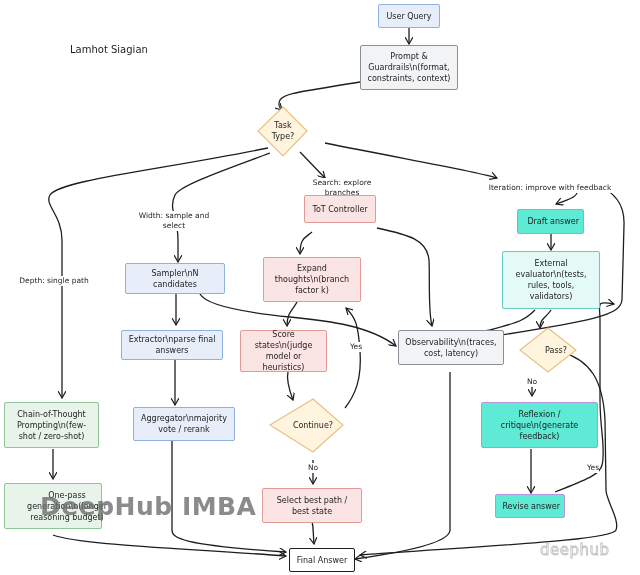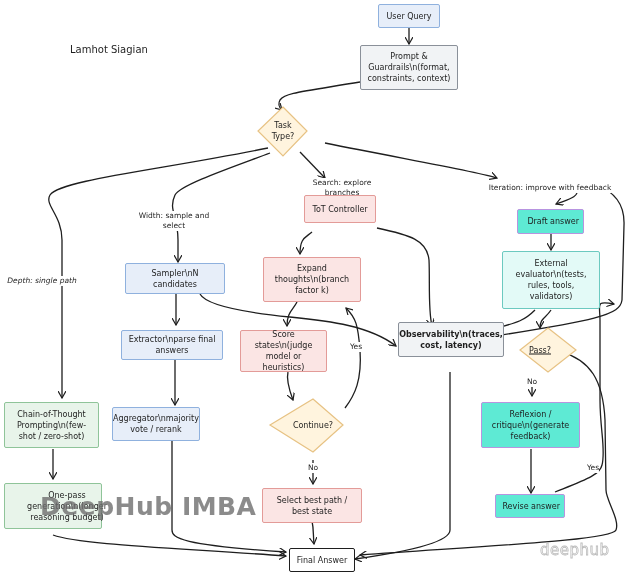--- a/index.html
+++ b/index.html
@@ -76,32 +76,32 @@
 
 <div class="node n-blue" style="left:378px;top:4px;width:62px;height:24px;">
     <span>User Query</span>
   </div>
 <div class="node n-gray" style="left:360px;top:45px;width:98px;height:45px;">
     <span>Prompt &amp; Guardrails\n(format, constraints, context)</span>
   </div>
 
 <div class="diamond-label" style="left:283px;top:131px;width:34px;white-space:normal;">Task Type?</div>
 
-<div class="edge-label" style="left:42px;top:281px;font-style:italic;">Depth: single path</div>
+<div class="edge-label" style="left:54px;top:281px;">Depth: single path</div>
 <div class="edge-label" style="left:174px;top:221px;width:80px;white-space:normal;">Width: sample and select</div>
 <div class="edge-label" style="left:342px;top:188px;width:70px;white-space:normal;">Search: explore branches</div>
 <div class="edge-label" style="left:550px;top:188px;">Iteration: improve with feedback</div>
 
 <div class="node n-blue" style="left:125px;top:263px;width:100px;height:31px;">
     <span>Sampler\nN candidates</span>
   </div>
 <div class="node n-blue" style="left:121px;top:330px;width:102px;height:30px;">
     <span>Extractor\nparse final answers</span>
   </div>
-<div class="node n-blue" style="left:112px;top:407px;width:88px;height:34px;">
+<div class="node n-blue" style="left:133px;top:407px;width:102px;height:34px;">
     <span>Aggregator\nmajority vote / rerank</span>
   </div>
 
 <div class="node n-red" style="left:304px;top:195px;width:72px;height:28px;">
     <span>ToT Controller</span>
   </div>
 <div class="node n-red" style="left:263px;top:257px;width:98px;height:45px;">
     <span>Expand thoughts\n(branch factor k)</span>
   </div>
 <div class="node n-red" style="left:240px;top:330px;width:87px;height:42px;">
@@ -113,31 +113,31 @@
 <div class="node n-red" style="left:262px;top:488px;width:100px;height:35px;">
     <span>Select best path / best state</span>
   </div>
 
 <div class="node n-purple" style="left:517px;top:209px;width:67px;height:25px;">
     <span>Draft answer</span>
   </div>
 <div class="node n-cyan" style="left:502px;top:251px;width:98px;height:58px;">
     <span>External evaluator\n(tests, rules, tools, validators)</span>
   </div>
-<div class="diamond-label" style="left:540px;top:350px;text-decoration:underline;">Pass?</div>
+<div class="diamond-label" style="left:556px;top:350px;">Pass?</div>
 <div class="edge-label" style="left:532px;top:382px;">No</div>
-<div class="node n-purple" style="left:481px;top:402px;width:99px;height:46px;">
+<div class="node n-purple" style="left:481px;top:402px;width:117px;height:46px;">
     <span>Reflexion / critique\n(generate feedback)</span>
   </div>
 <div class="edge-label" style="left:593px;top:468px;">Yes</div>
 <div class="node n-purple" style="left:495px;top:494px;width:70px;height:24px;">
     <span>Revise answer</span>
   </div>
 
-<div class="node n-gray" style="left:398px;top:322px;width:106px;height:35px;font-weight:bold;">
+<div class="node n-gray" style="left:398px;top:330px;width:106px;height:35px;">
     <span>Observability\n(traces, cost, latency)</span>
   </div>
 
 <div class="node n-green" style="left:4px;top:402px;width:95px;height:46px;">
     <span>Chain-of-Thought Prompting\n(few-shot / zero-shot)</span>
   </div>
 <div class="node n-green" style="left:4px;top:483px;width:98px;height:46px;padding-left:32px;">
     <span>One-pass generation\n(longer reasoning budget)</span>
   </div>
 

